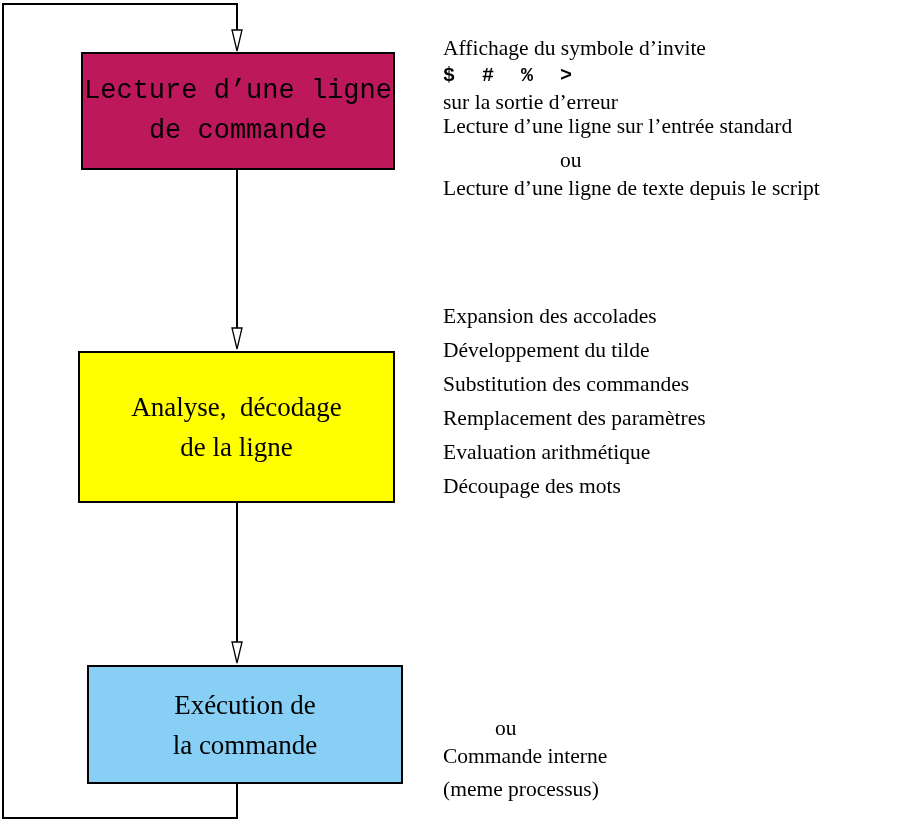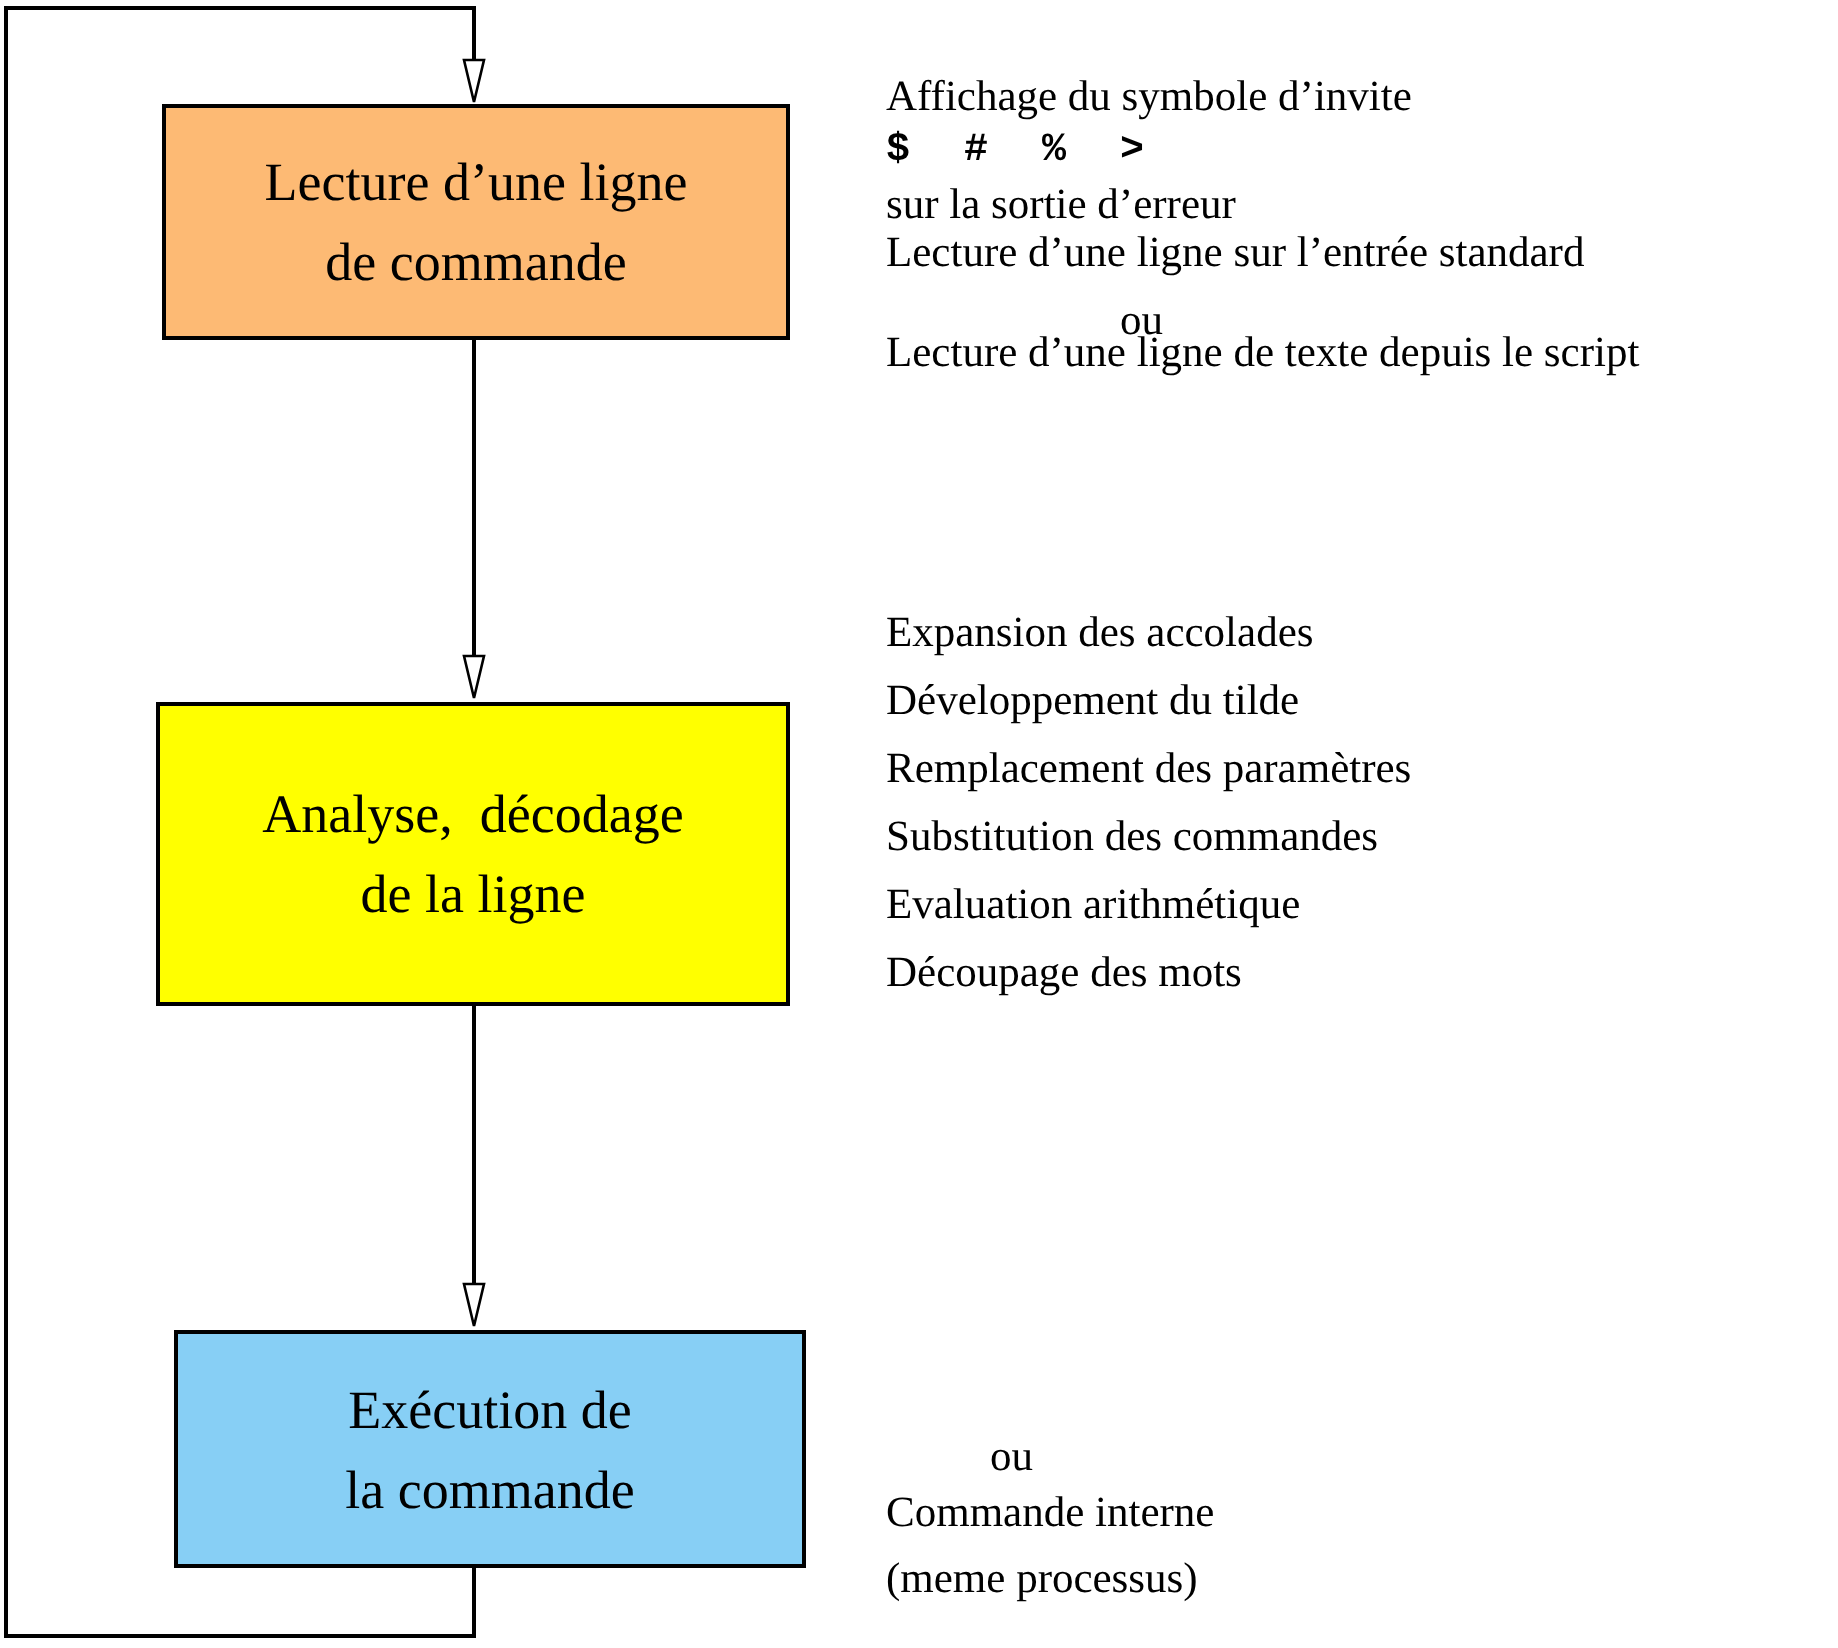--- a/index.html
+++ b/index.html
@@ -57,47 +57,47 @@
   <svg class="arrowhead" style="left:231px;top:29px;" viewBox="0 0 12 23">
     <polygon points="1,1 11,1 6,22" fill="#ffffff" stroke="#000000" stroke-width="1.3"></polygon>
   </svg>
   <svg class="arrowhead" style="left:231px;top:327px;" viewBox="0 0 12 23">
     <polygon points="1,1 11,1 6,22" fill="#ffffff" stroke="#000000" stroke-width="1.3"></polygon>
   </svg>
   <svg class="arrowhead" style="left:231px;top:641px;" viewBox="0 0 12 23">
     <polygon points="1,1 11,1 6,22" fill="#ffffff" stroke="#000000" stroke-width="1.3"></polygon>
   </svg>
 
-  <div class="pbox" style="left:81px;top:52px;width:314px;height:118px;background:#fdba74;">
+  <div class="pbox" style="left:81px;top:52px;width:314px;height:118px;background:#be185d;font-family:Liberation Mono, monospace;">
     <div class="plabel">Lecture d’une ligne
 de commande</div>
   </div>
 
   <div class="pbox" style="left:78px;top:351px;width:317px;height:152px;background:#ffff00;">
     <div class="plabel">Analyse,  décodage
 de la ligne</div>
   </div>
 
   <div class="pbox" style="left:87px;top:665px;width:316px;height:119px;background:#87cff5;">
     <div class="plabel">Exécution de
 la commande</div>
   </div>
 
   <div class="ann" style="top:36px;">Affichage du symbole d’invite</div>
   <div class="ann prompt-line" style="top:64px;">$  #  %  &gt;</div>
   <div class="ann" style="top:90px;">sur la sortie d’erreur</div>
   <div class="ann" style="top:114px;">Lecture d’une ligne sur l’entrée standard</div>
   <div class="ann" style="top:148px;left:560px;">ou</div>
-  <div class="ann" style="top:164px;">Lecture d’une ligne de texte depuis le script</div>
+  <div class="ann" style="top:176px;">Lecture d’une ligne de texte depuis le script</div>
 
   <div class="mid-list">
     <div class="ann-item">Expansion des accolades</div>
     <div class="ann-item">Développement du tilde</div>
+    <div class="ann-item">Substitution des commandes</div>
     <div class="ann-item">Remplacement des paramètres</div>
-    <div class="ann-item">Substitution des commandes</div>
     <div class="ann-item">Evaluation arithmétique</div>
     <div class="ann-item">Découpage des mots</div>
   </div>
 
   <div class="ann" style="top:716px;left:495px;">ou</div>
   <div class="ann" style="top:744px;">Commande interne</div>
   <div class="ann" style="top:777px;">(meme processus)</div>
 
 </div>
 

